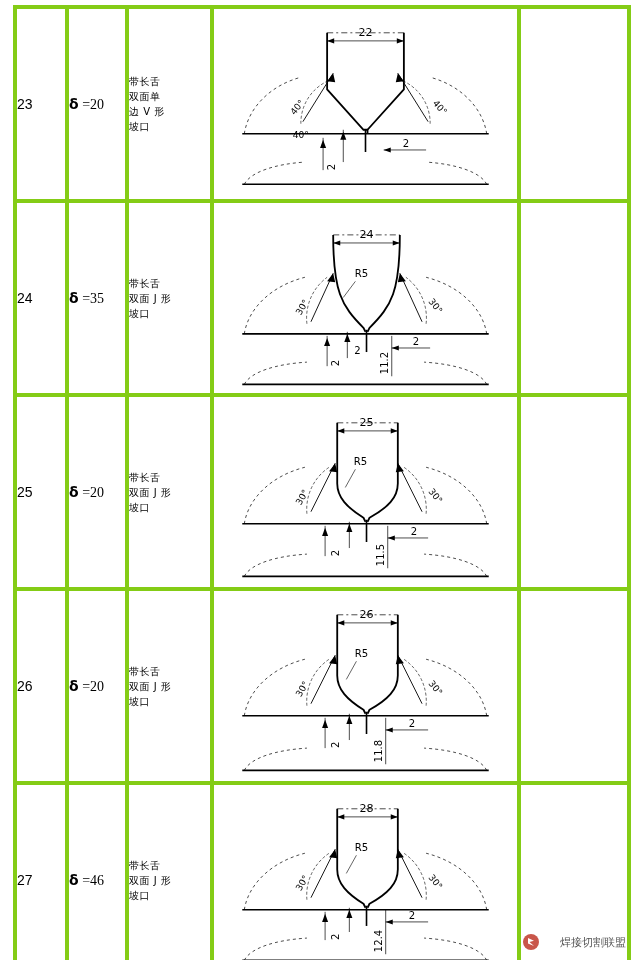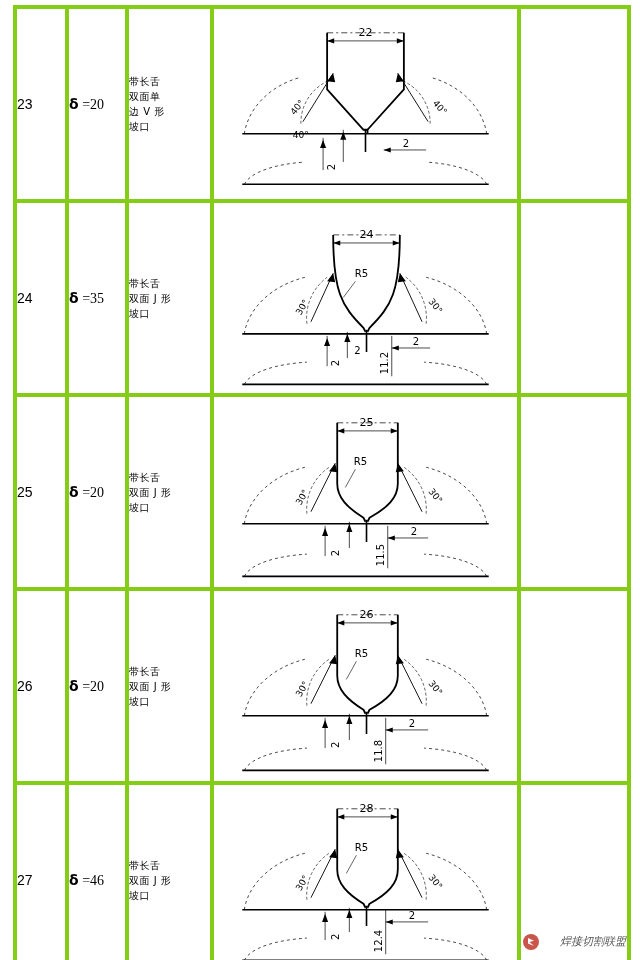--- a/index.html
+++ b/index.html
@@ -71,27 +71,26 @@
     height: 100%;
     display: block;
   }
   svg { display: block; margin: 0 auto; }
 
   .wm {
     position: absolute;
     right: 14px;
     bottom: 10px;
     display: flex;
-    align-items: flex-start;
+    align-items: flex-end;
     gap: 21px;
     font-family: "DejaVu Sans", "Liberation Sans", sans-serif;
     font-size: 11px;
     color: #333;
     opacity: 0.85;
-    font-style: italic;
   }
   .wm .wm-logo {
     width: 16px; height: 16px;
     border-radius: 50%;
     background: #c0392b;
     position: relative;
     flex: 0 0 auto;
   }
   .wm .wm-logo::after {
     content: "";

